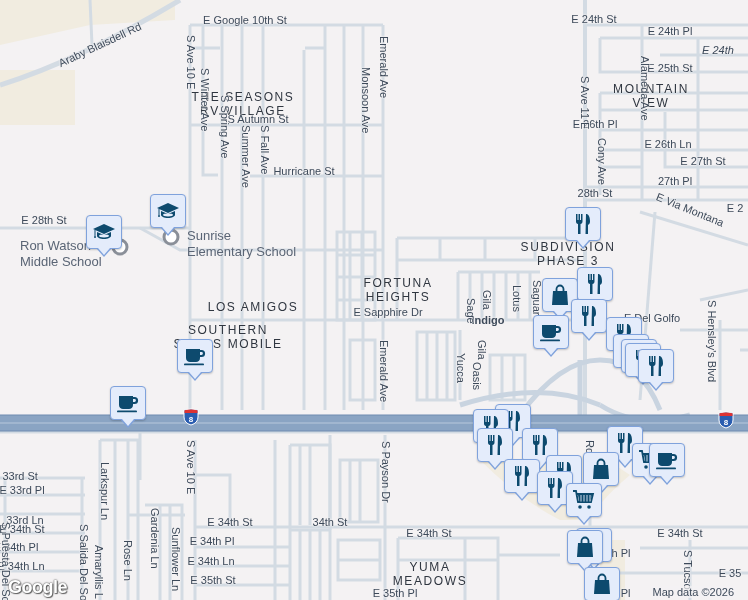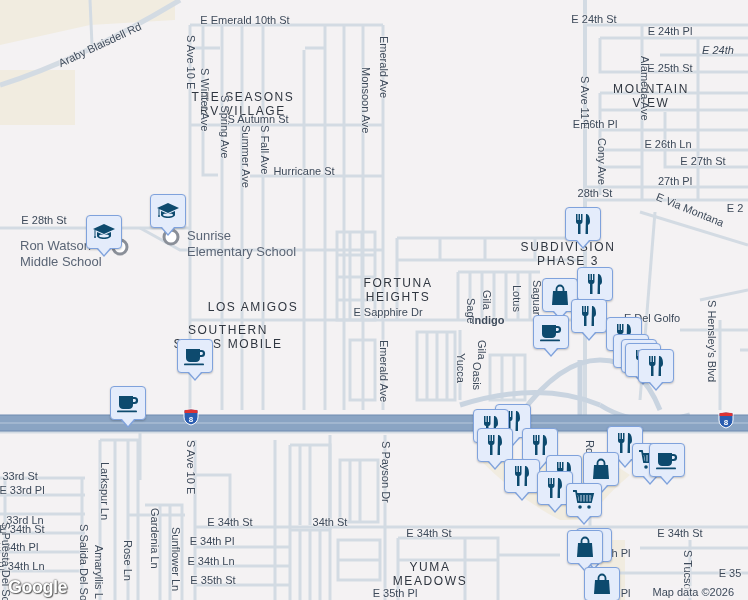--- a/index.html
+++ b/index.html
@@ -180,21 +180,21 @@
   <div id="labels">
       <div class="area" style="left: 243px; top: 90px; transform: translateX(-50%);">THE SEASONS<br>RV VILLAGE</div>
       <div class="area" style="left: 651px; top: 82px; transform: translateX(-50%);">MOUNTAIN<br>VIEW</div>
       <div class="area" style="left: 568px; top: 240px; transform: translateX(-50%);">SUBDIVISION<br>PHASE 3</div>
       <div class="area" style="left: 398px; top: 276px; transform: translateX(-50%);">FORTUNA<br>HEIGHTS</div>
       <div class="area" style="left: 253px; top: 300px; transform: translateX(-50%);">LOS AMIGOS</div>
       <div class="area" style="left: 228px; top: 323px; transform: translateX(-50%);">SOUTHERN<br>SANDS MOBILE</div>
       <div class="area" style="left: 430px; top: 560px; transform: translateX(-50%);">YUMA<br>MEADOWS</div>
       <div class="school-lbl" style="left: 187px; top: 228px;">Sunrise<br>Elementary School</div>
       <div class="school-lbl" style="left: 8px; top: 238px; margin-left: 12px;">Ron Watson<br>Middle School</div>
-      <div class="lbl" style="left: 245px; top: 20px; transform: translate(-50%, -50%);">E Emerald 10th St</div>
+      <div class="lbl" style="left: 245px; top: 20px; transform: translate(-50%, -50%);">E Google 10th St</div>
       <div class="lbl" style="left: 258px; top: 119px; transform: translate(-50%, -50%);">S Autumn St</div>
       <div class="lbl" style="left: 304px; top: 171px; transform: translate(-50%, -50%);">Hurricane St</div>
       <div class="lbl" style="left: 44px; top: 220px; transform: translate(-50%, -50%);">E 28th St</div>
       <div class="lbl" style="left: 594px; top: 19px; transform: translate(-50%, -50%);">E 24th St</div>
       <div class="lbl" style="left: 670px; top: 31px; transform: translate(-50%, -50%);">E 24th Pl</div>
       <div class="lbl" style="left: 718px; top: 50px; transform: translate(-50%, -50%); font-style: italic;">E 24th</div>
       <div class="lbl" style="left: 670px; top: 68px; transform: translate(-50%, -50%);">E 25th St</div>
       <div class="lbl" style="left: 595px; top: 124px; transform: translate(-50%, -50%);">E 26th Pl</div>
       <div class="lbl" style="left: 668px; top: 144px; transform: translate(-50%, -50%);">E 26th Ln</div>
       <div class="lbl" style="left: 703px; top: 161px; transform: translate(-50%, -50%);">E 27th St</div>

